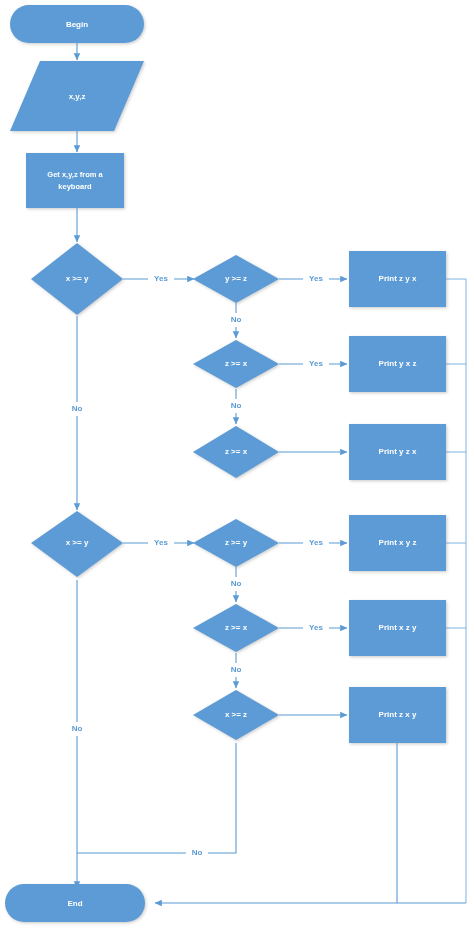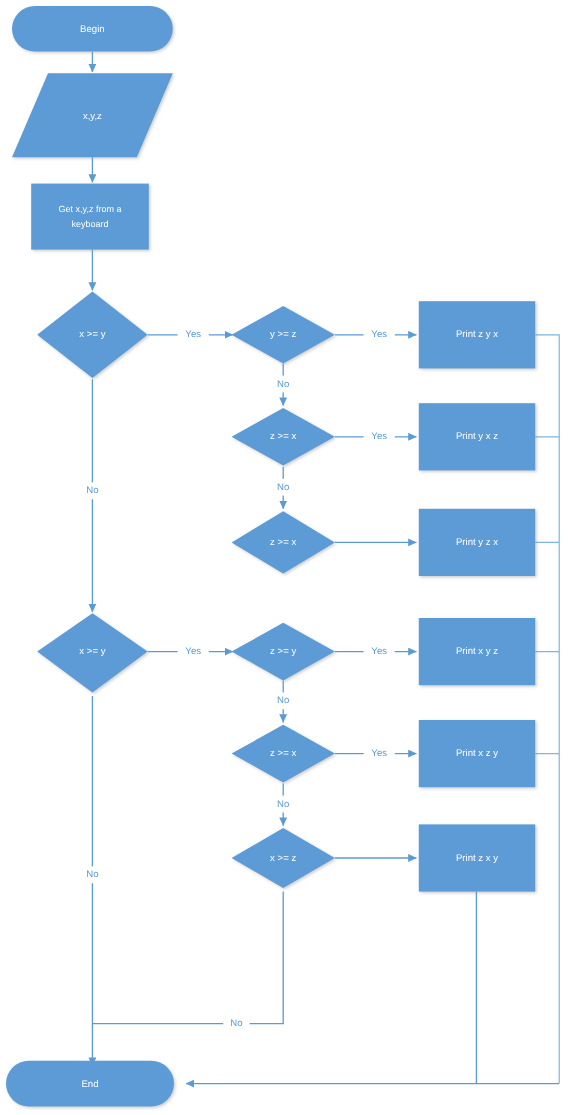--- a/index.html
+++ b/index.html
@@ -1,17 +1,17 @@
 <!DOCTYPE html>
 <html><head>
 <meta charset="utf-8">
 <style>
   html,body{margin:0;padding:0;background:#ffffff;}
   body{font-family:"Liberation Sans", sans-serif;}
-  #canvas{position:relative;width:474px;height:929px;background:#ffffff;overflow:hidden;}
+  #canvas{position:relative;width:474px;height:929px;background:#ffffff;overflow:hidden;font-weight:bold;}
   svg{display:block;}
   .node-text{fill:#ffffff;font-family:"Liberation Sans",sans-serif;font-size:8px;text-anchor:middle;dominant-baseline:middle;}
   .node-text.sm{font-size:7.5px;}
   .edge-label{fill:#5B9BD5;font-family:"Liberation Sans",sans-serif;font-size:8px;text-anchor:middle;dominant-baseline:middle;}
   .shape{fill:#5B9BD5;}
   .conn{stroke:#5B9BD5;stroke-width:1.1;fill:none;}
   .conn-thin{stroke:#7FB4E0;stroke-width:1;fill:none;}
 </style>
 </head>
 <body>

